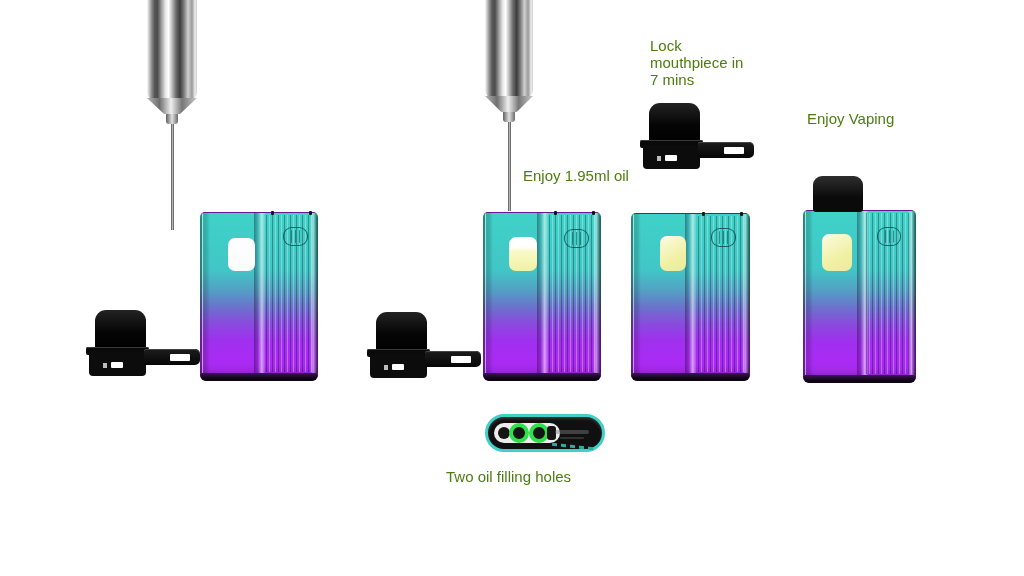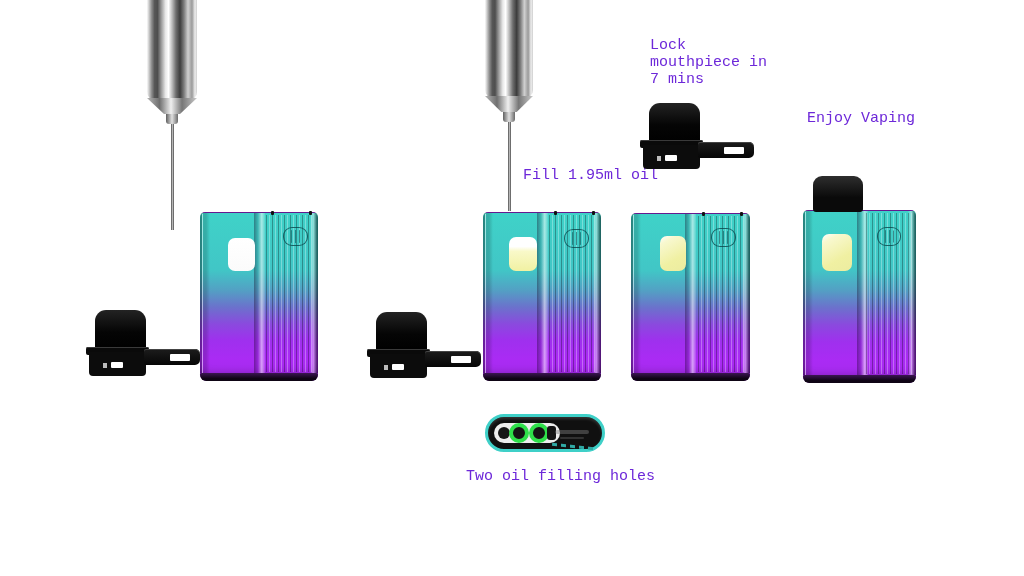--- a/index.html
+++ b/index.html
@@ -2,22 +2,22 @@
 <html><head>
 <meta charset="utf-8">
 <style>
   * { margin:0; padding:0; box-sizing:border-box; }
   html,body { background:#ffffff; }
   #scene {
     position:relative; width:1024px; height:576px; background:#ffffff;
     overflow:hidden; font-family:"Liberation Sans", sans-serif;
   }
   .ann {
-    position:absolute; font-size:15px; line-height:17px; color:#6d28d9;
-    font-family:Liberation Mono, monospace; white-space:nowrap;
+    position:absolute; font-size:15px; line-height:17px; color:#4d7c0f;
+    font-family:Liberation Sans, sans-serif; white-space:nowrap;
   }
   .ann .ln { display:block; }
 
   
   .syringe { position:absolute; }
   .sy-barrel {
     margin:0 auto; width:50px; height:100px; border-radius:0 0 8px 8px;
     background:linear-gradient(90deg,
       #fafafa 0%, #d8d8d8 3%, #8f8f8f 9%, #575757 15%, #4e4e4e 21%,
       #9e9e9e 29%, #e8e8e8 37%, #ffffff 43%, #bdbdbd 50%, #6d6d6d 58%,
@@ -190,21 +190,21 @@
     <div class="dev-base"></div>
   </div>
 
   <div class="syringe s2" style="left:485px; top:0;">
     <div class="sy-barrel"></div>
     <div class="sy-cone"></div>
     <div class="sy-nozzle"></div>
     <div class="sy-needle"></div>
   </div>
 
-  <div class="ann" style="left:523px; top:167px;">Fill 1.95ml oil</div>
+  <div class="ann" style="left:523px; top:167px;">Enjoy 1.95ml oil</div>
 
   <div class="mouthpiece mp2">
     <div class="mp-cap"></div>
     <div class="mp-flange"></div>
     <div class="mp-base"></div>
     <div class="mp-mark-dot"></div>
     <div class="mp-mark-rect"></div>
     <div class="mp-tray"></div>
     <div class="mp-slot"></div>
   </div>
@@ -267,15 +267,15 @@
       <div class="hole-plain"></div>
       <div class="hole-green hg1"></div>
       <div class="hole-green hg2"></div>
       <div class="hole-slot"></div>
     </div>
     <div class="pill-streak1"></div>
     <div class="pill-streak2"></div>
     <div class="pill-dashes"></div>
   </div>
 
-  <div class="ann" style="left:466px; top:468px;">Two oil filling holes</div>
+  <div class="ann" style="left:446px; top:468px;">Two oil filling holes</div>
 
 </div>
 
 </body></html>

